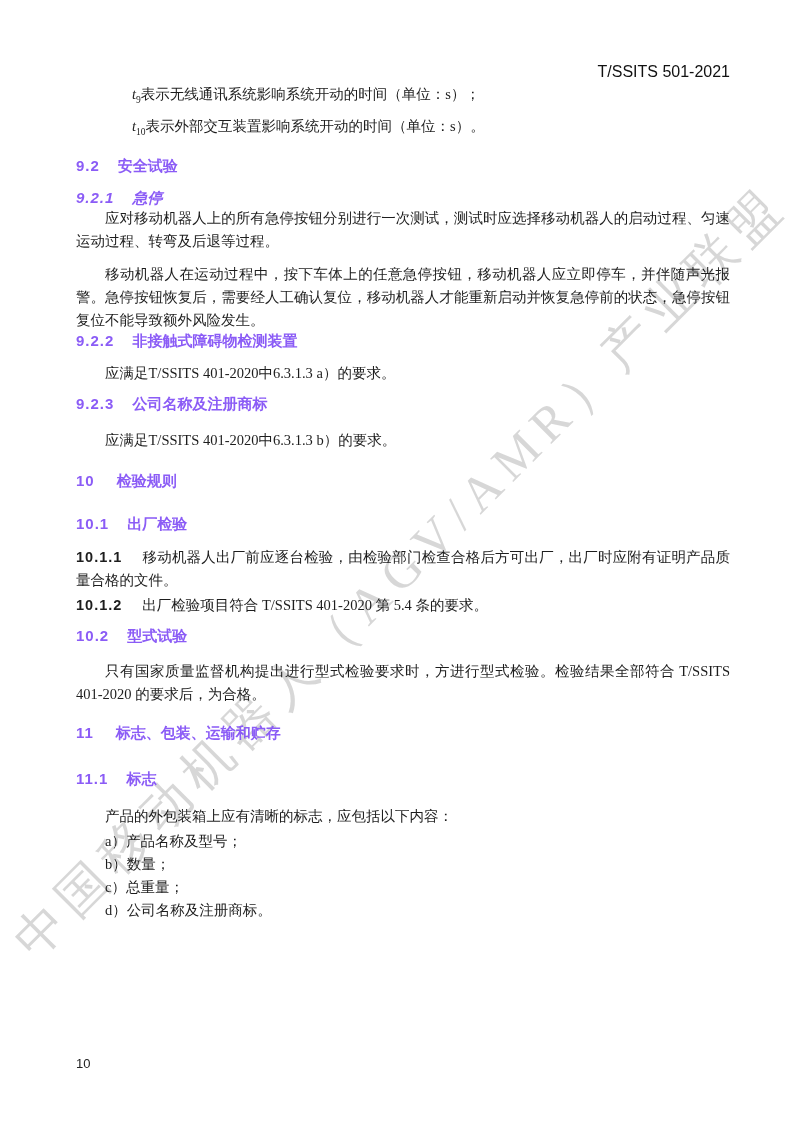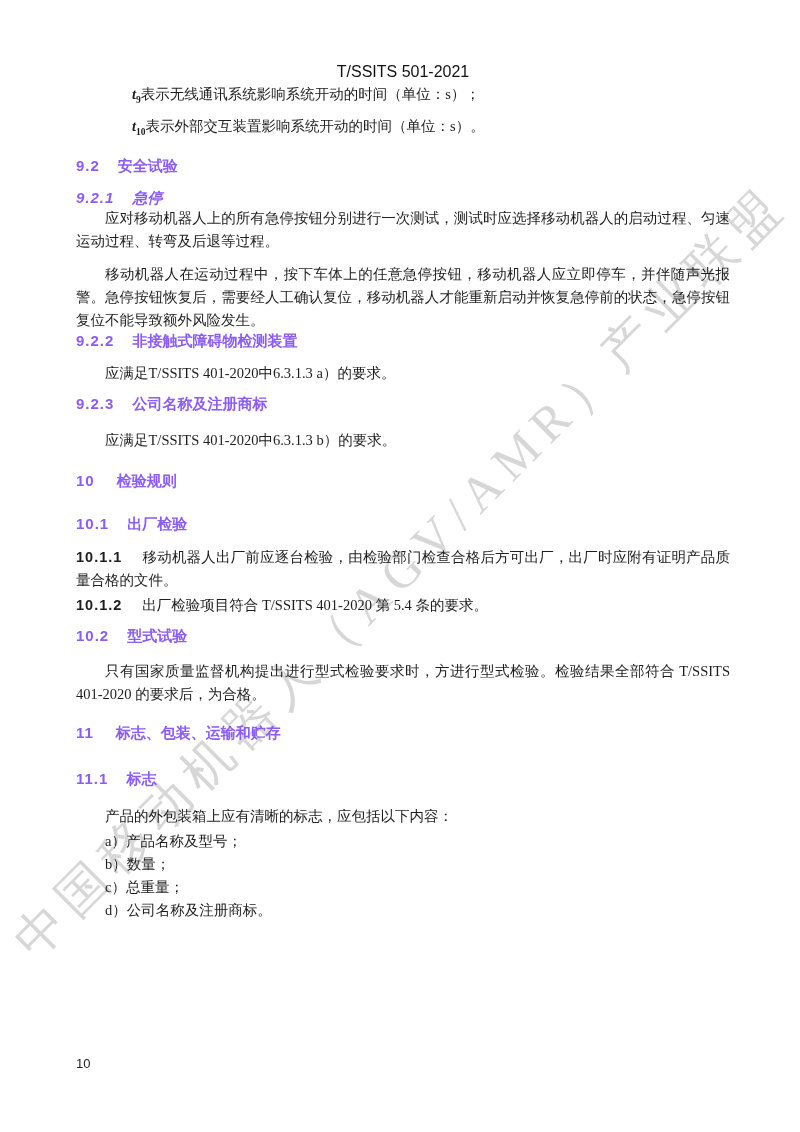--- a/index.html
+++ b/index.html
@@ -32,32 +32,31 @@
     padding: 62px 70px 0 76px;
     font-size: 14.5px;
     line-height: 23px;
     text-align: justify;
   }
   .doc-number {
     font-family: "Liberation Sans", "DejaVu Sans", sans-serif;
     font-size: 16px;
     line-height: 19px;
     color: #111;
-    text-align: center;
+    text-align: right;
   }
   .def-line {
     padding-left: 56px;
     line-height: 26px;
     text-align: left;
   }
   .def-line:first-of-type { margin-top: 57px; }
   .tvar {
     font-family: "Liberation Serif", serif;
     font-style: italic;
-    font-weight: bold;
   }
   .tvar sub { font-size: 9.5px; font-style: normal; }
   .sec-head {
     font-family: "Liberation Sans", "DejaVu Sans", sans-serif;
     font-weight: 700;
     font-size: 15px;
     line-height: 18px;
     color: #8b5cf6;
     text-align: left;
   }

